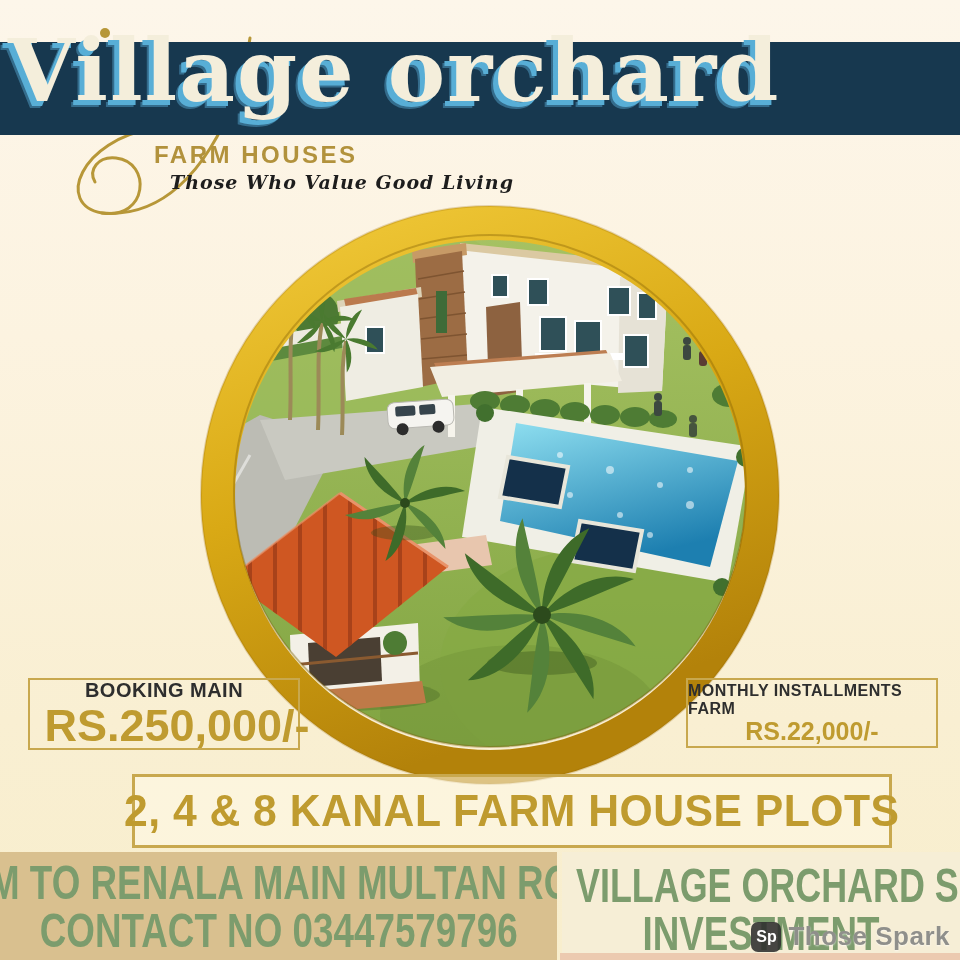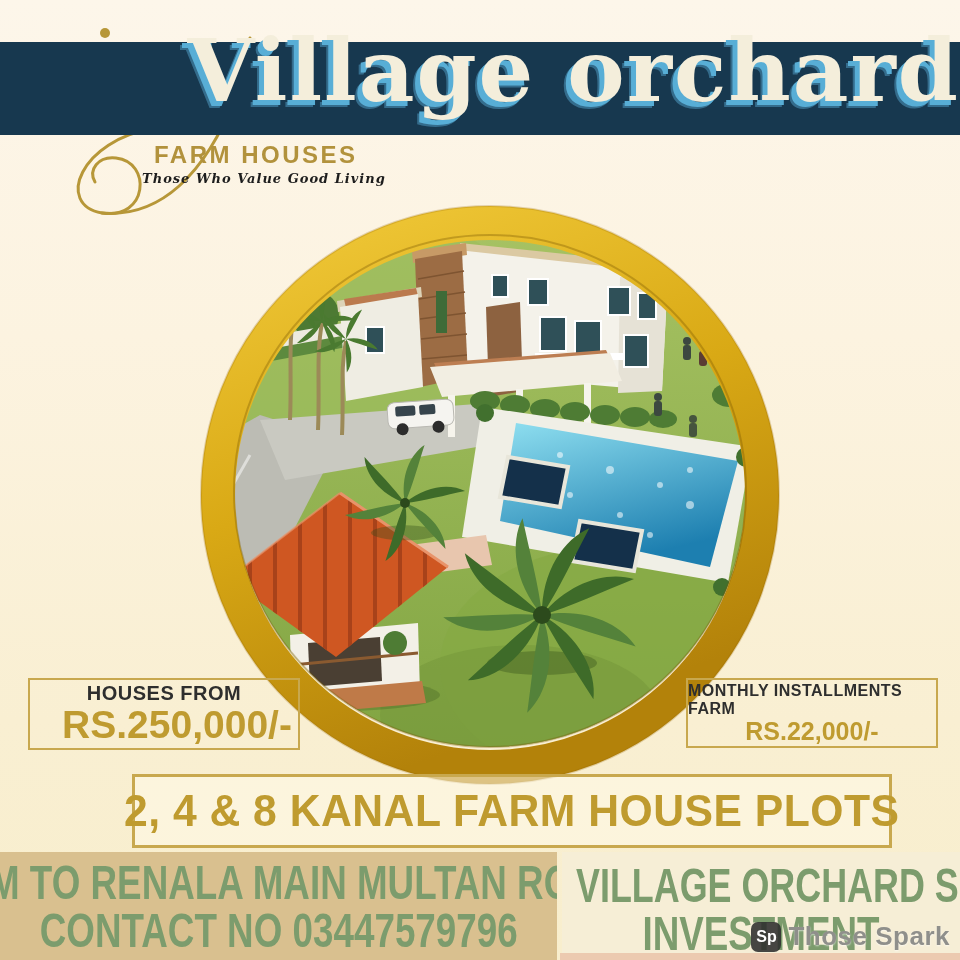--- a/index.html
+++ b/index.html
@@ -5,43 +5,43 @@
   html,body{margin:0;padding:0;background:#222;}
   .poster{
     position:relative;width:960px;height:960px;overflow:hidden;
     background:linear-gradient(180deg,#fdf6ea 0%,#fcf3e0 35%,#f9efd2 75%,#f8eecd 100%);
     font-family:"Liberation Sans",sans-serif;
   }
   
   .title-band{position:absolute;top:42px;left:0;width:100%;height:93px;background:#17384f;z-index:2;}
   .main-title{
     position:absolute;top:24px;left:0;width:100%;margin:0;z-index:3;
-    text-align:right;font-family:"DejaVu Serif",serif;font-weight:bold;
+    text-align:left;font-family:"DejaVu Serif",serif;font-weight:bold;
     font-size:86px;line-height:1.1;letter-spacing:2px;color:#f4eedb;
     text-shadow:-5px 5px 0 #58aed6,-7px 7px 0 rgba(88,174,214,.45);
-    padding-left:36px;box-sizing:border-box;
+    padding-left:8px;box-sizing:border-box;
   }
   
   .flourish{position:absolute;top:0;left:40px;z-index:1;}
   .logo-block{position:absolute;top:141px;left:142px;z-index:2;}
   .logo-name{font-size:24px;font-weight:bold;letter-spacing:2.5px;color:#b2923c;margin-left:12px;}
   .logo-tagline{font-family:"DejaVu Serif",serif;font-style:italic;font-weight:bold;
-    font-size:13px;color:#1d1d1d;margin-top:2px;letter-spacing:1px;}
+    font-size:19px;color:#1d1d1d;margin-top:2px;letter-spacing:1px;margin-left:28px;}
   
   .hero{position:absolute;top:195px;left:190px;z-index:2;}
   
   .price-box{position:absolute;border:2px solid #c8a84e;box-sizing:border-box;
     display:flex;flex-direction:column;align-items:center;justify-content:center;z-index:3;}
   .price-box.left{left:28px;top:678px;width:272px;height:72px;}
   .price-box.right{left:686px;top:678px;width:252px;height:70px;}
   .price-label{font-weight:bold;color:#2e2e2e;letter-spacing:.5px;}
   .price-box.left  .price-label{font-size:20px;}
   .price-box.right .price-label{font-size:16px;}
   .price-amount{font-weight:bold;color:#bf9b30;line-height:1.05;}
-  .price-box.left  .price-amount{font-size:39px;margin-left:26px;}
+  .price-box.left  .price-amount{font-size:45px;margin-left:26px;}
   .price-box.right .price-amount{font-size:25px;}
   
   .plots-banner{position:absolute;left:132px;top:774px;width:760px;height:74px;
     border:3px solid #c8a84e;box-sizing:border-box;background:rgba(255,250,232,.55);
     display:flex;align-items:center;justify-content:center;z-index:3;}
   .plots-text{font-size:44px;font-weight:bold;color:#bf9b2f;white-space:nowrap;
     transform:scaleX(.97);letter-spacing:.5px;}
   
   .footer{position:absolute;left:0;top:852px;width:960px;height:108px;z-index:3;}
   .footer-left{position:absolute;left:0;top:0;width:557px;height:108px;background:#d9c08f;
@@ -302,21 +302,21 @@
 
       <ellipse cx="540" cy="200" rx="18" ry="12" fill="#4e7c34"></ellipse>
     </g>
 
     <circle cx="300" cy="300" r="272" fill="none" stroke="url(#ringGrad)" stroke-width="34"></circle>
     <circle cx="300" cy="296" r="256" fill="none" stroke="rgba(120,85,0,.35)" stroke-width="2"></circle>
     <circle cx="300" cy="300" r="289" fill="none" stroke="rgba(150,105,0,.25)" stroke-width="2"></circle>
   </svg>
 
   <div class="price-box left">
-    <div class="price-label">HOUSES FROM</div>
+    <div class="price-label">BOOKING MAIN</div>
     <div class="price-amount">RS.250,000/-</div>
   </div>
   <div class="price-box right">
     <div class="price-label">MONTHLY INSTALLMENTS FARM</div>
     <div class="price-amount">RS.22,000/-</div>
   </div>
 
   <div class="plots-banner">
     <div class="plots-text">2, 4 &amp; 8 KANAL FARM HOUSE PLOTS</div>
   </div>

